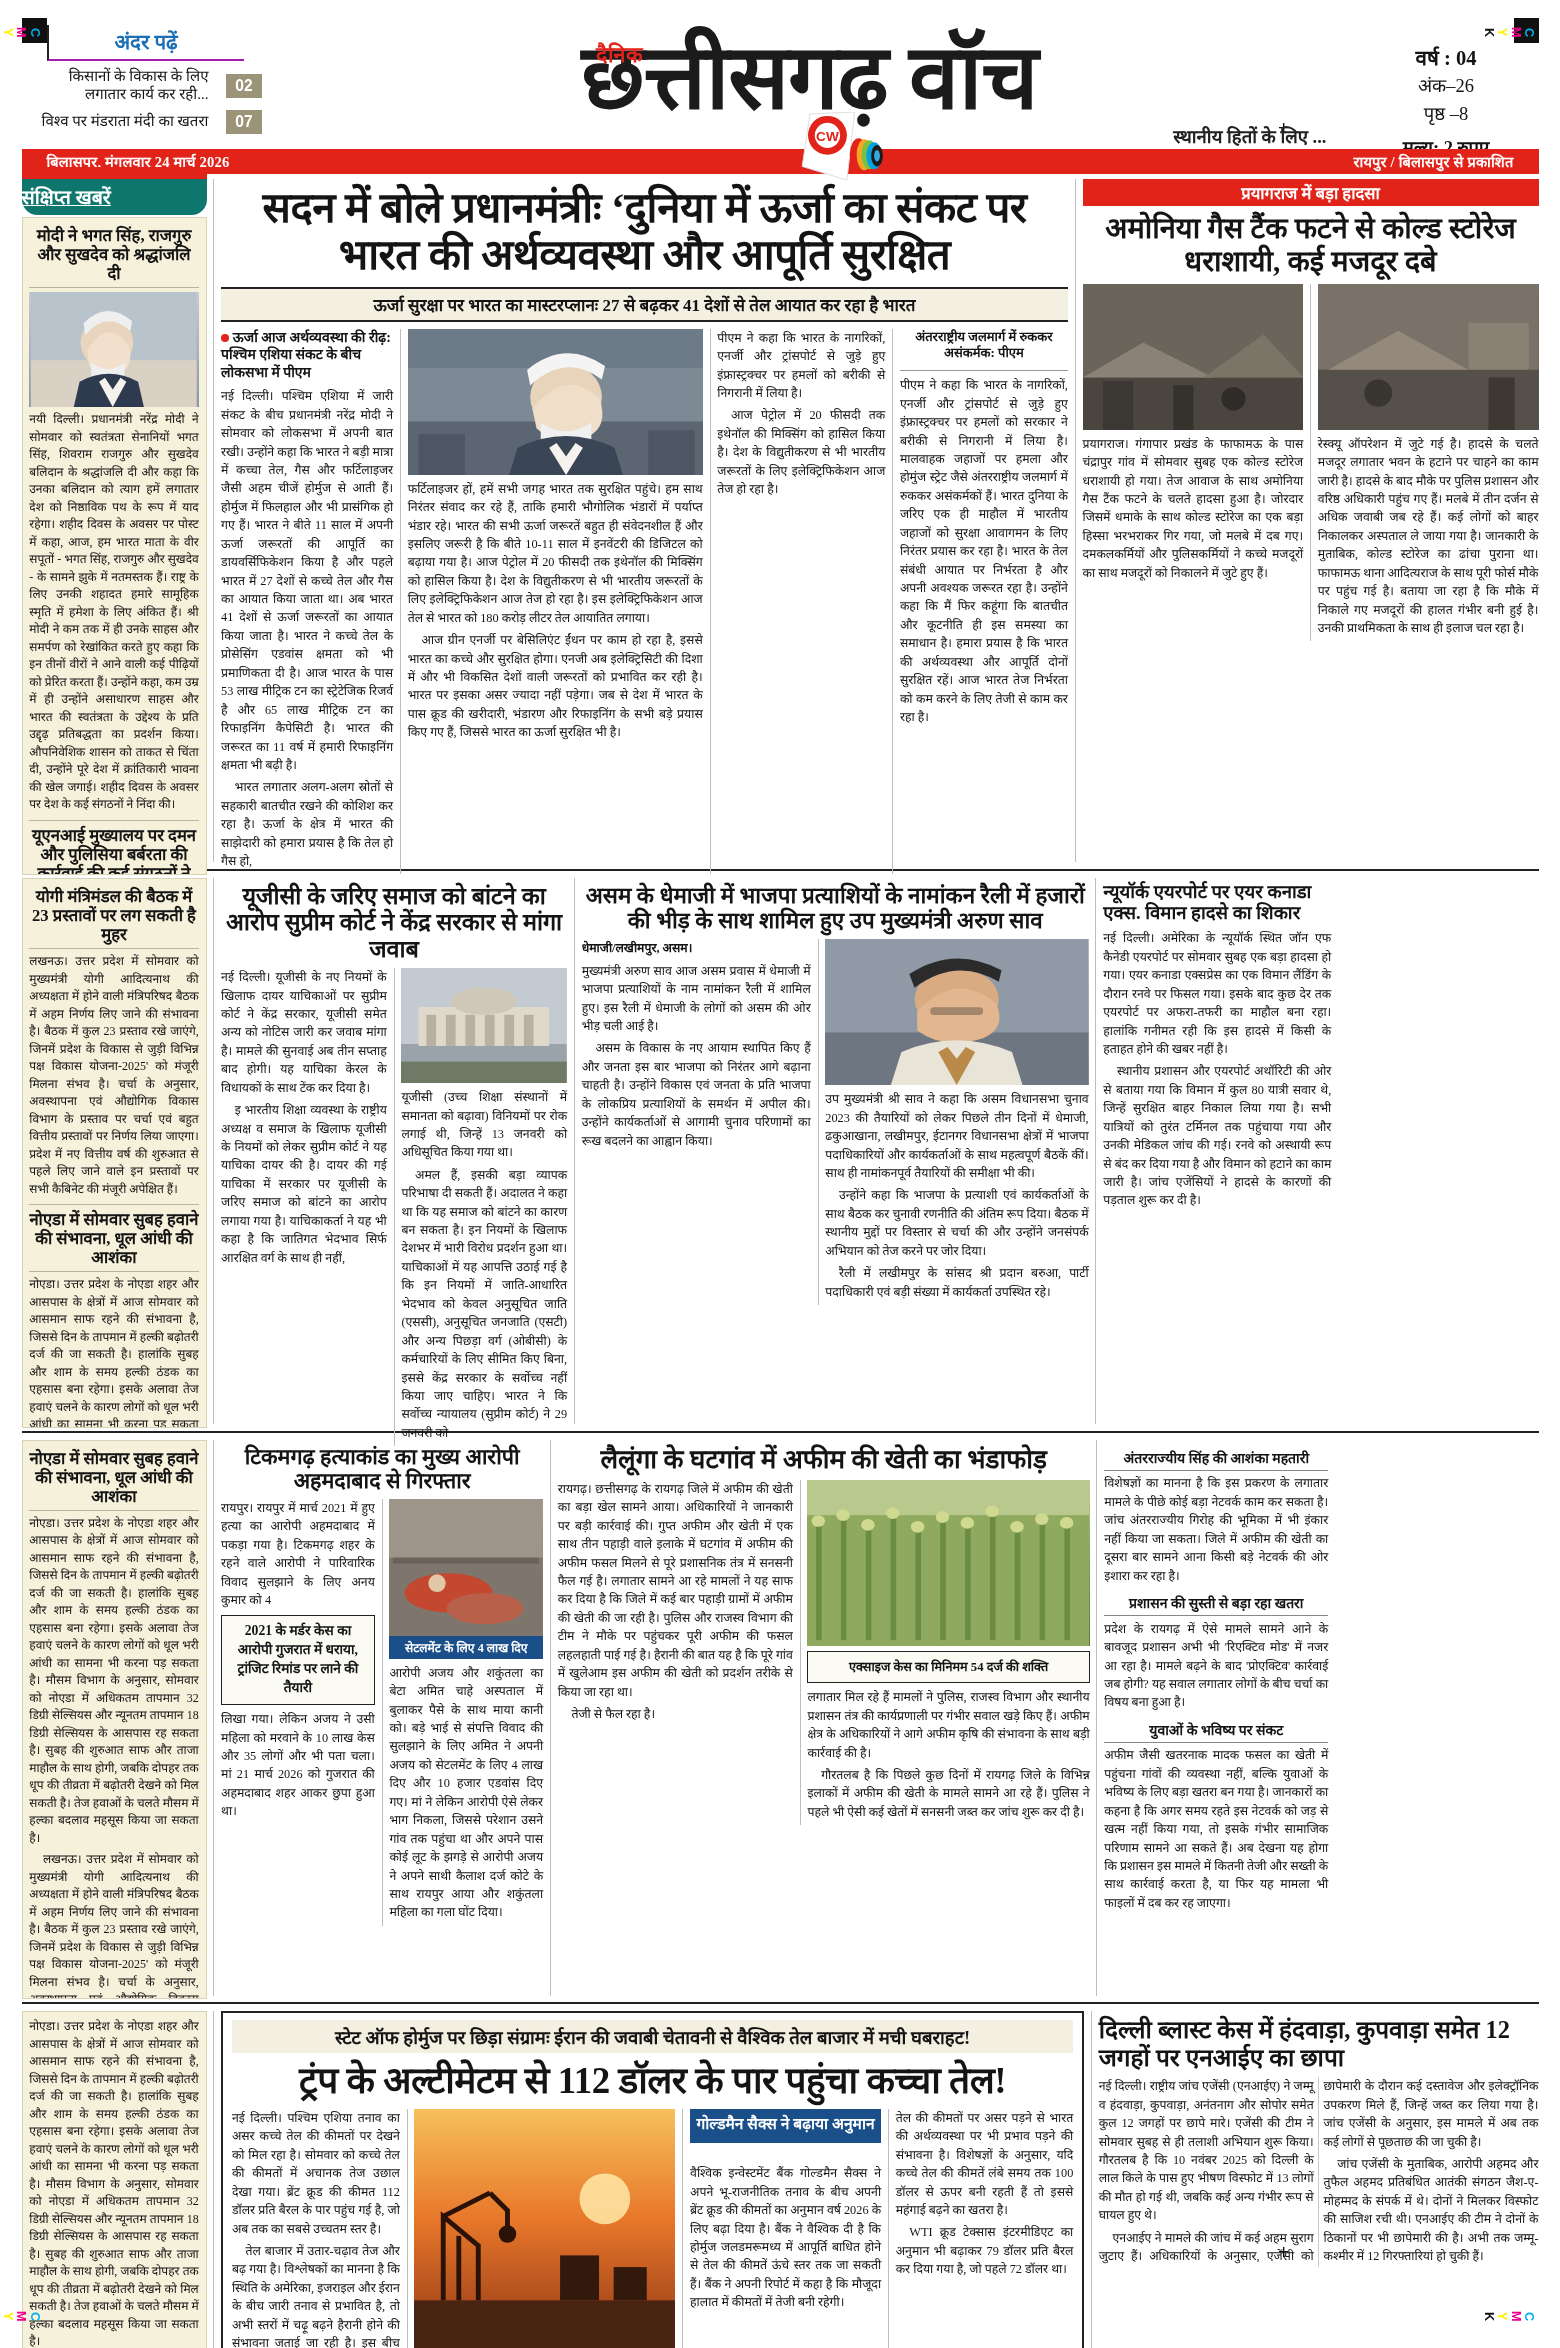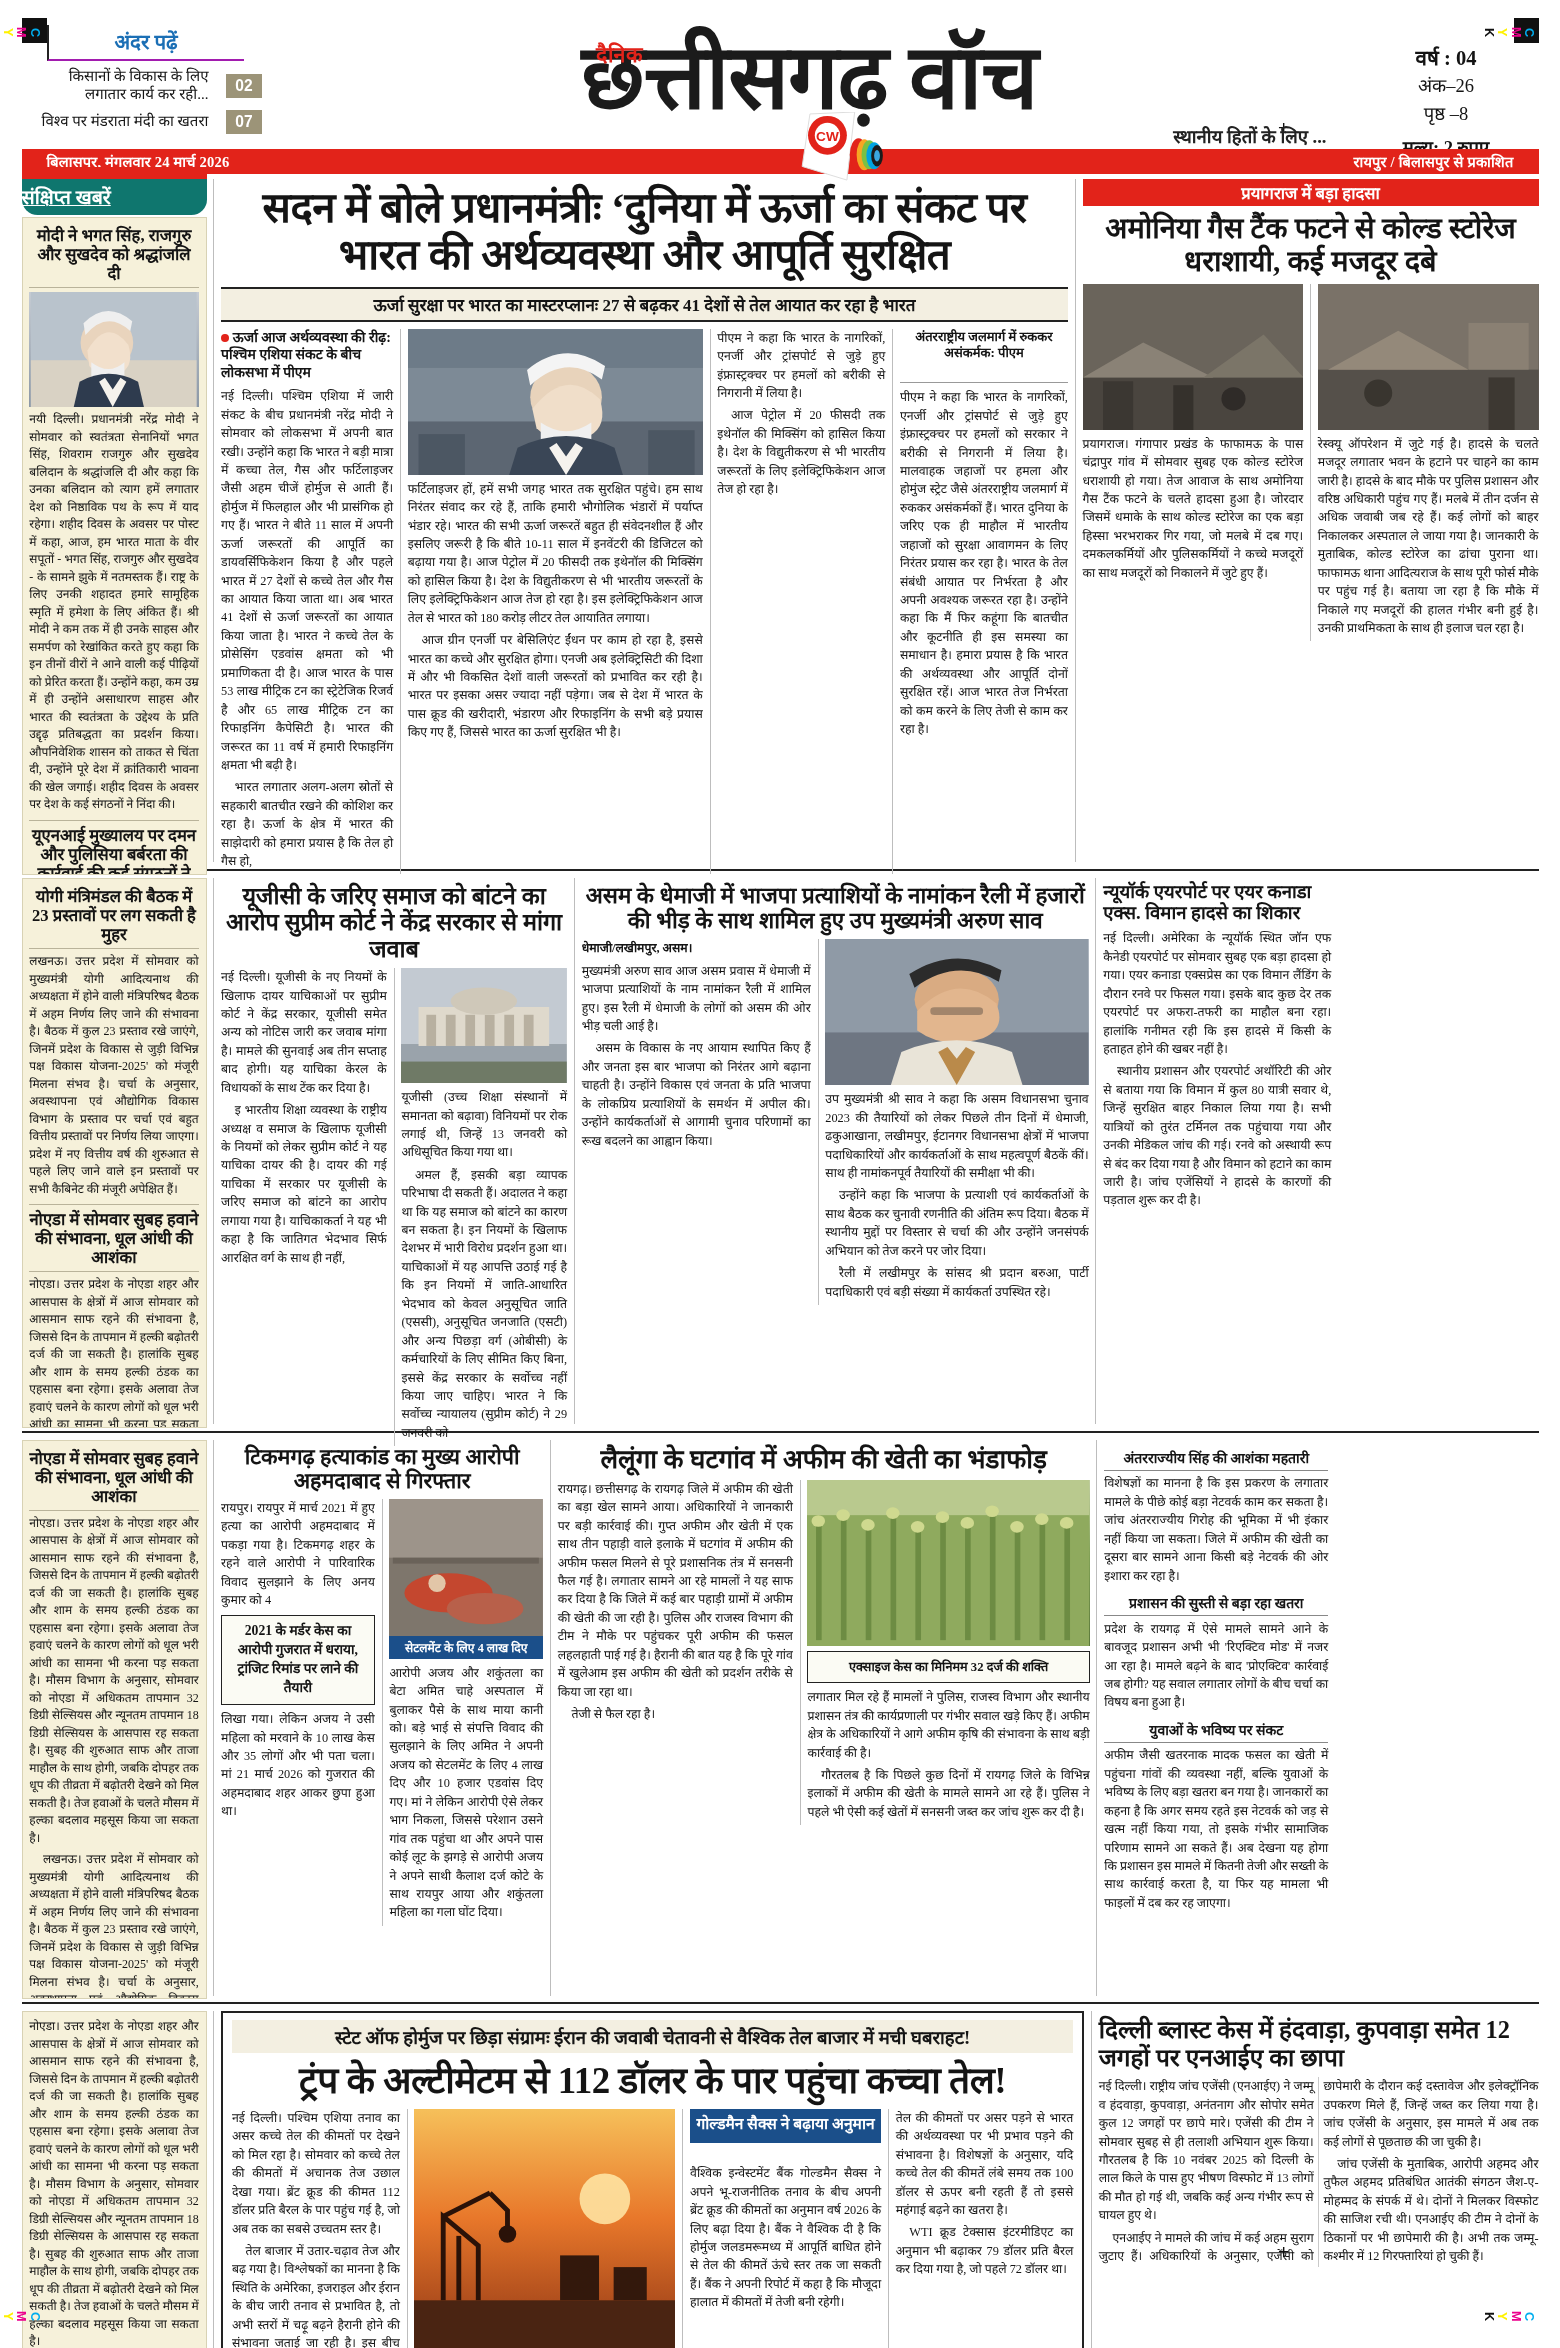--- a/index.html
+++ b/index.html
@@ -247,21 +247,21 @@
         </div>
         <div class="rule-v"></div>
         <div style="width:168px;flex:0 0 168px;">
           <div class="body">
             <p class="first">पीएम ने कहा कि भारत के नागरिकों, एनर्जी और ट्रांसपोर्ट से जुड़े हुए इंफ्रास्ट्रक्चर पर हमलों को बरीकी से निगरानी में लिया है।</p>
             <p>आज पेट्रोल में 20 फीसदी तक इथेनॉल की मिक्सिंग को हासिल किया है। देश के विद्युतीकरण से भी भारतीय जरूरतों के लिए इलेक्ट्रिफिकेशन आज तेज हो रहा है।</p>
           </div>
         </div>
         <div class="rule-v"></div>
         <div style="width:168px;flex:0 0 168px;">
-          <div style="font-weight:bold;font-size:13px;line-height:1.25;text-align:center;margin-bottom:4.9px;border-bottom:1px solid #999;padding-bottom:21px;">अंतरराष्ट्रीय जलमार्ग में रुककर असंकर्मक: पीएम</div>
+          <div style="font-weight:bold;font-size:13px;line-height:1.25;text-align:center;margin-bottom:4.9px;border-bottom:1px solid #999;padding-bottom:9px;">अंतरराष्ट्रीय जलमार्ग में रुककर असंकर्मक: पीएम</div>
           <div class="body">
             <p class="first">पीएम ने कहा कि भारत के नागरिकों, एनर्जी और ट्रांसपोर्ट से जुड़े हुए इंफ्रास्ट्रक्चर पर हमलों को सरकार ने बरीकी से निगरानी में लिया है। मालवाहक जहाजों पर हमला और होमुंज स्ट्रेट जैसे अंतरराष्ट्रीय जलमार्ग में रुककर असंकर्मकों हैं। भारत दुनिया के जरिए एक ही माहौल में भारतीय जहाजों को सुरक्षा आवागमन के लिए निरंतर प्रयास कर रहा है। भारत के तेल संबंधी आयात पर निर्भरता है और अपनी अवश्यक जरूरत रहा है। उन्होंने कहा कि मैं फिर कहूंगा कि बातचीत और कूटनीति ही इस समस्या का समाधान है। हमारा प्रयास है कि भारत की अर्थव्यवस्था और आपूर्ति दोनों सुरक्षित रहें। आज भारत तेज निर्भरता को कम करने के लिए तेजी से काम कर रहा है।</p>
           </div>
         </div>
       </div>
     </div>
 
     <div class="rule-v"></div>
 
     <div style="width:456px;flex:0 0 456px;">
@@ -493,21 +493,21 @@
                   <circle cx="120" cy="38" r="6"></circle>
                 <circle cx="142" cy="44" r="6"></circle>
                   <circle cx="164" cy="32" r="6"></circle>
                   <circle cx="186" cy="48" r="6"></circle>
                 <circle cx="208" cy="40" r="6"></circle>
                   <circle cx="230" cy="44" r="6"></circle>
               </g>
             </svg>
           </div>
           <div class="boxnote" style="margin-top:4.9px;">
-            <div class="t" style="font-size:12.7px;">एक्साइज केस का मिनिमम 32 दर्ज की शक्ति</div>
+            <div class="t" style="font-size:12.7px;">एक्साइज केस का मिनिमम 54 दर्ज की शक्ति</div>
           </div>
           <div class="body" style="margin-top:4.9px;">
             <p class="first">लगातार मिल रहे हैं मामलों ने पुलिस, राजस्व विभाग और स्थानीय प्रशासन तंत्र की कार्यप्रणाली पर गंभीर सवाल खड़े किए हैं। अफीम क्षेत्र के अधिकारियों ने आगे अफीम कृषि की संभावना के साथ बड़ी कार्रवाई की है।</p>
             <p>गौरतलब है कि पिछले कुछ दिनों में रायगढ़ जिले के विभिन्न इलाकों में अफीम की खेती के मामले सामने आ रहे हैं। पुलिस ने पहले भी ऐसी कई खेतों में सनसनी जब्त कर जांच शुरू कर दी है।</p>
           </div>
         </div>
       </div>
     </div>
 
     <div class="rule-v"></div>

